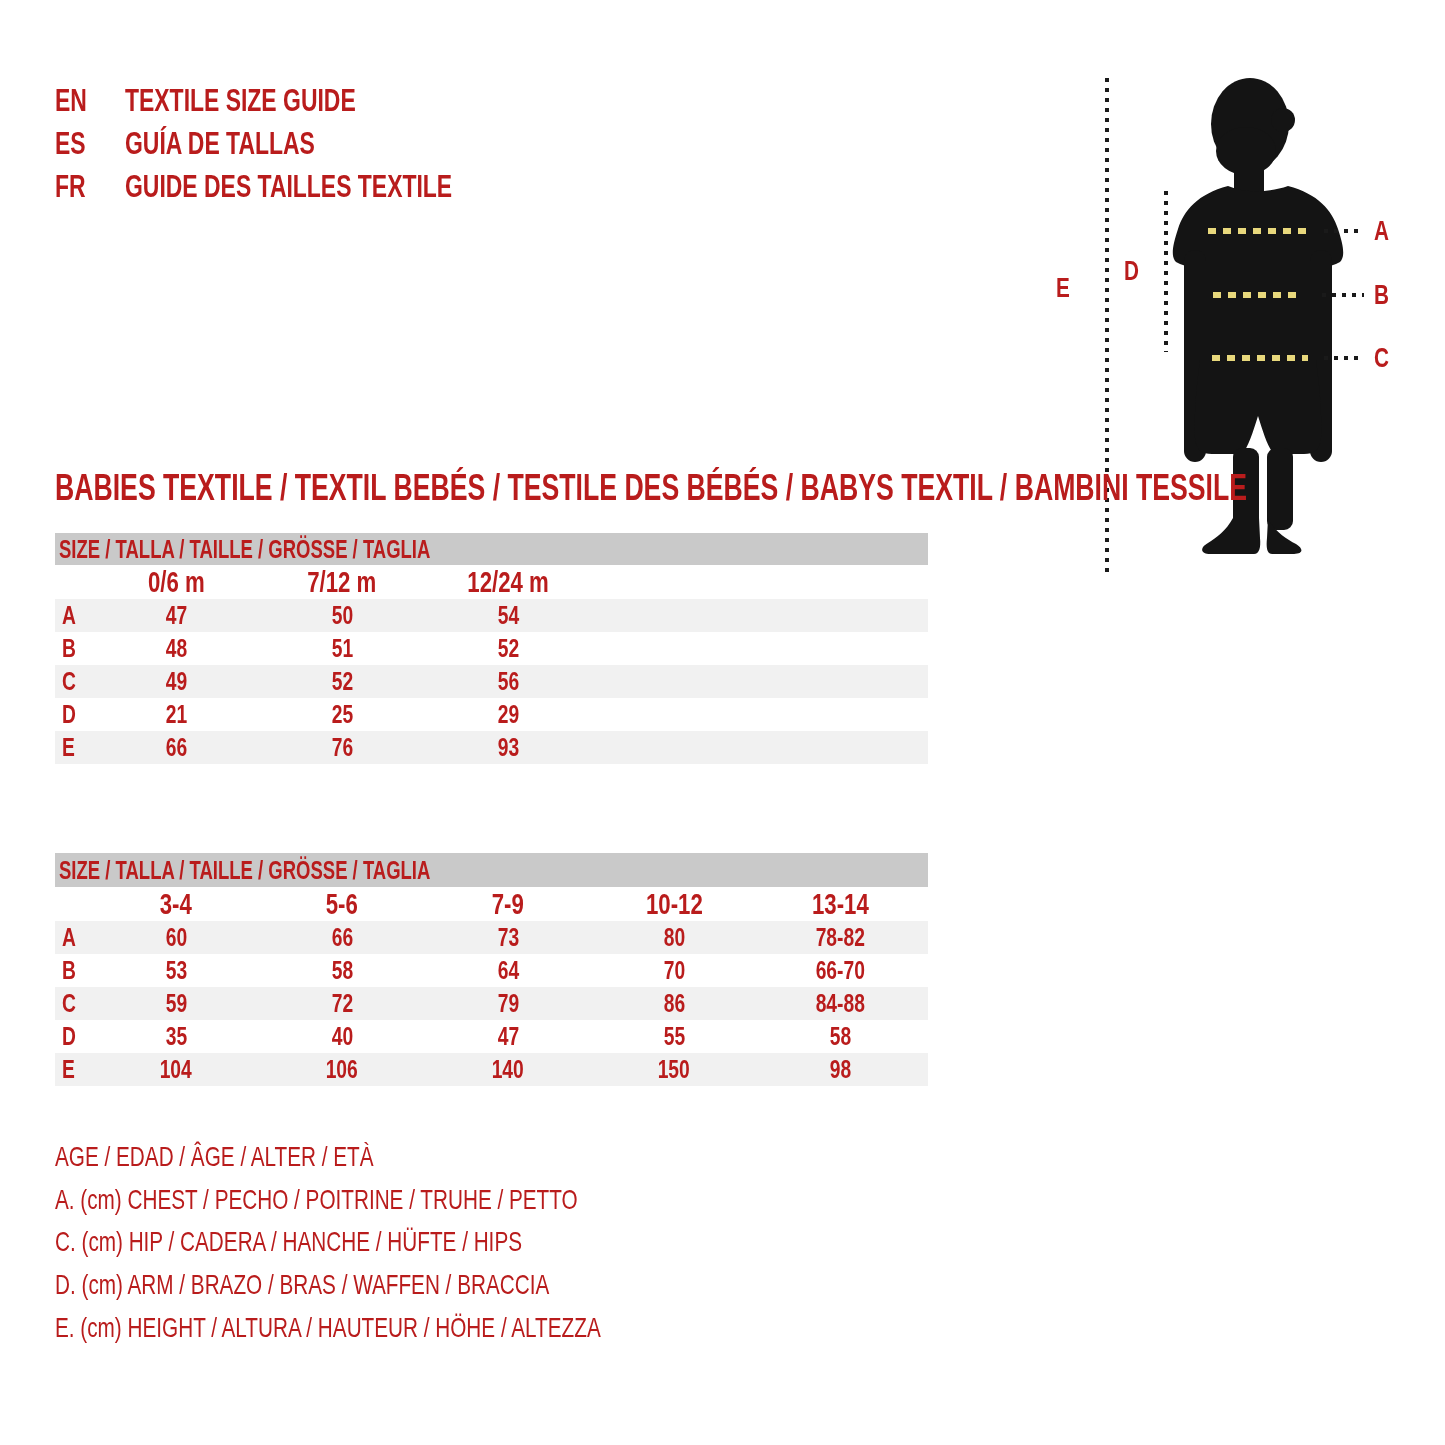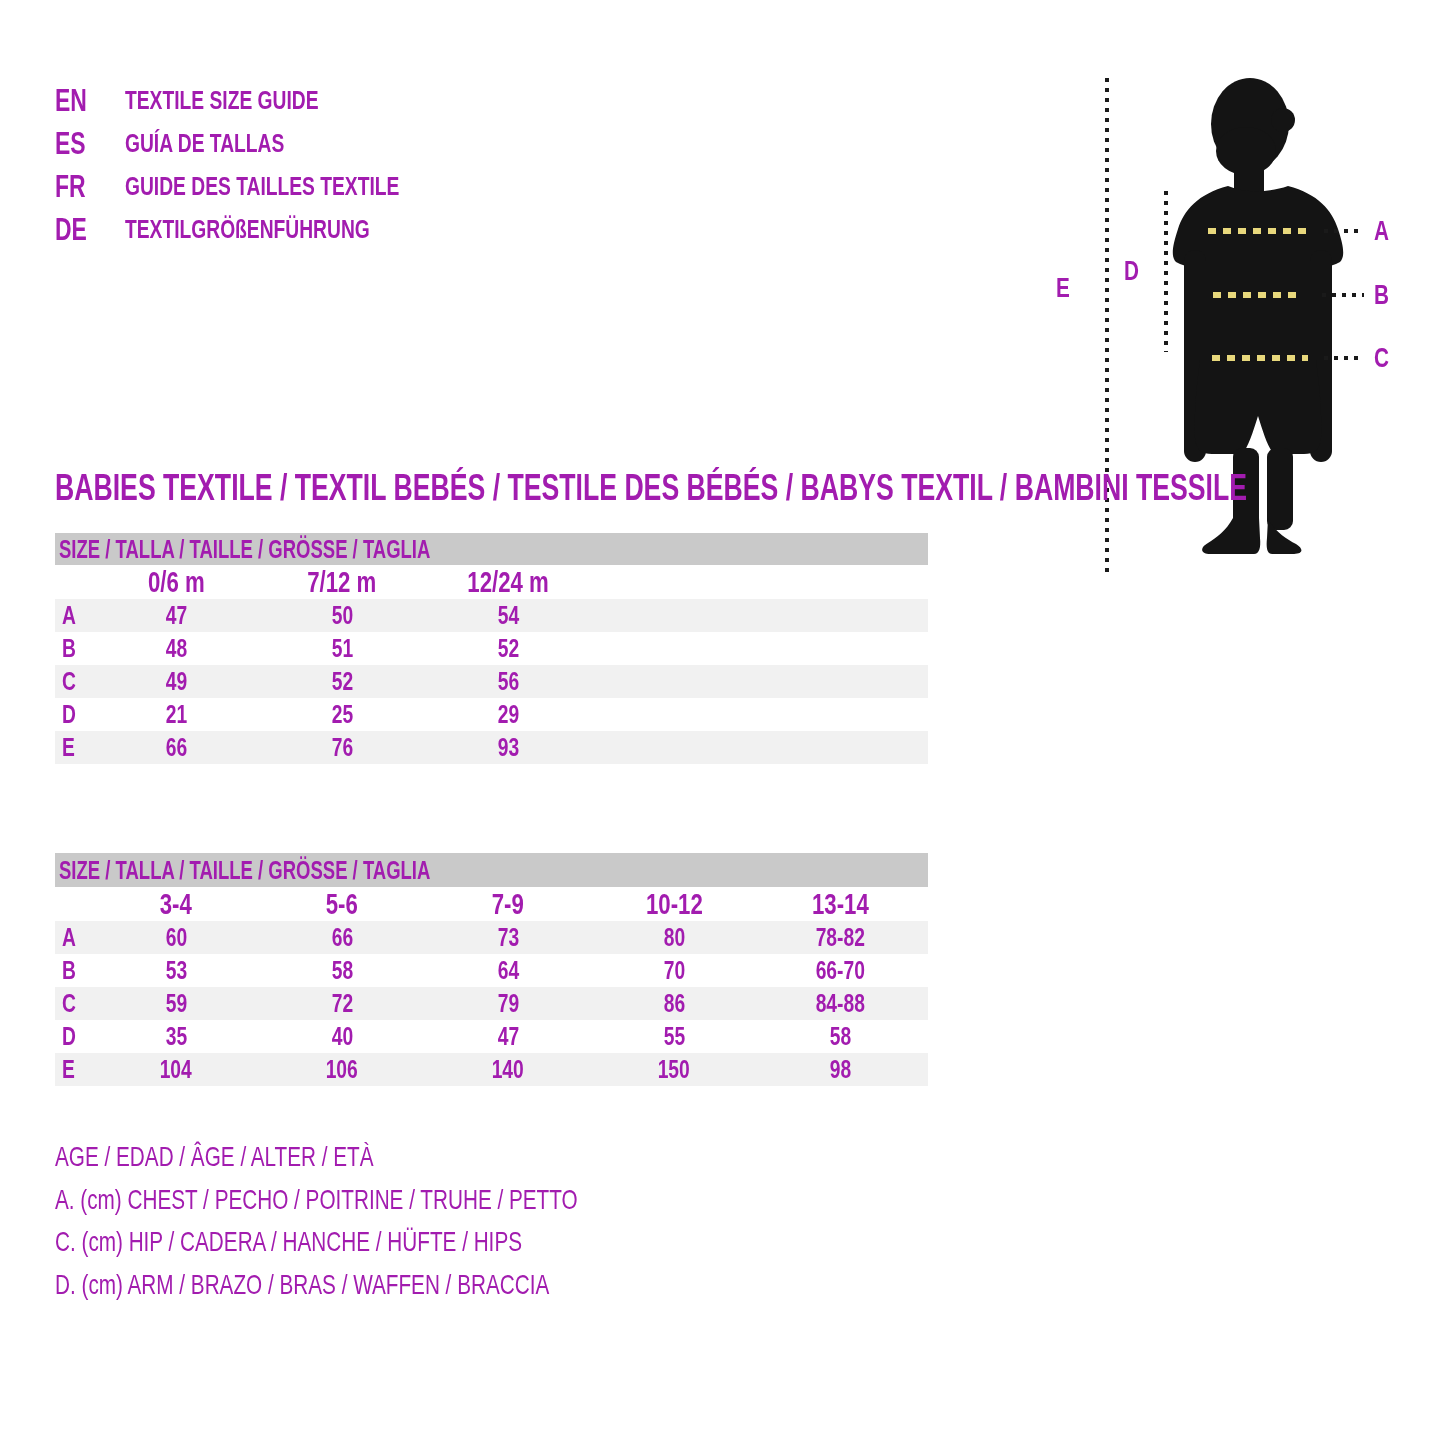--- a/index.html
+++ b/index.html
@@ -1,27 +1,27 @@
 <!DOCTYPE html>
 <html><head>
 <meta charset="utf-8">
 <style>
   html,body { margin:0; padding:0; background:#ffffff; }
   .page {
     position:relative; width:1445px; height:1445px; background:#ffffff;
-    font-family:"Liberation Sans", sans-serif; color:#a21caf; overflow:hidden;
+    font-family:"Liberation Sans", sans-serif; color:#b91c1c; overflow:hidden;
   }
   .cx { display:inline-block; transform:scaleX(0.74); white-space:nowrap; }
   .cxl { transform-origin:0 50%; }
 
   
   .lang-block { position:absolute; left:55px; top:79px; }
   .lang-row { display:flex; height:43px; align-items:center; }
   .lang-code { width:70px; font-size:31px; font-weight:700; }
-  .lang-title { font-size:26px; font-weight:700; }
+  .lang-title { font-size:31px; font-weight:700; }
 
   
   .section-title { position:absolute; left:55px; height:34px; display:flex; align-items:center;
                    font-size:36px; font-weight:700; }
 
   
   .tbl { position:absolute; left:55px; width:873px; }
   .tbl-bar { height:32px; background:#c9c9c9; display:flex; align-items:center;
              padding-left:4px; font-size:25px; font-weight:700; }
   .tbl-grid-row { display:grid; grid-template-columns:38px repeat(5,166px); align-items:center; }
@@ -49,24 +49,20 @@
       <span class="lang-code"><span class="cx cxl">EN</span></span>
       <span class="lang-title"><span class="cx cxl">TEXTILE SIZE GUIDE</span></span>
     </div>
     <div class="lang-row">
       <span class="lang-code"><span class="cx cxl">ES</span></span>
       <span class="lang-title"><span class="cx cxl">GUÍA DE TALLAS</span></span>
     </div>
     <div class="lang-row">
       <span class="lang-code"><span class="cx cxl">FR</span></span>
       <span class="lang-title"><span class="cx cxl">GUIDE DES TAILLES TEXTILE</span></span>
-    </div>
-    <div class="lang-row">
-      <span class="lang-code"><span class="cx cxl">DE</span></span>
-      <span class="lang-title"><span class="cx cxl">TEXTILGRÖßENFÜHRUNG</span></span>
     </div>
   </div>
 
   <svg class="figure-svg" viewBox="0 0 405 540" xmlns="http://www.w3.org/2000/svg">
 
     <line x1="67" y1="18" x2="67" y2="512" stroke="#1a1a1a" stroke-width="4" stroke-dasharray="4 6"></line>
 
     <line x1="126" y1="131" x2="126" y2="292" stroke="#1a1a1a" stroke-width="4" stroke-dasharray="4 6"></line>
 
     <g fill="#141414">
@@ -237,15 +233,18 @@
       </div>
     <div class="legend-line">
         <span class="cx cxl">A. (cm) CHEST / PECHO / POITRINE / TRUHE / PETTO</span>
       </div>
     <div class="legend-line">
         <span class="cx cxl">C. (cm) HIP / CADERA / HANCHE / HÜFTE / HIPS</span>
       </div>
     <div class="legend-line">
         <span class="cx cxl">D. (cm) ARM / BRAZO / BRAS / WAFFEN / BRACCIA</span>
       </div>
+    <div class="legend-line">
+        <span class="cx cxl">E. (cm) HEIGHT / ALTURA / HAUTEUR / HÖHE / ALTEZZA</span>
+      </div>
   </div>
 
 </div>
 
 </body></html>

